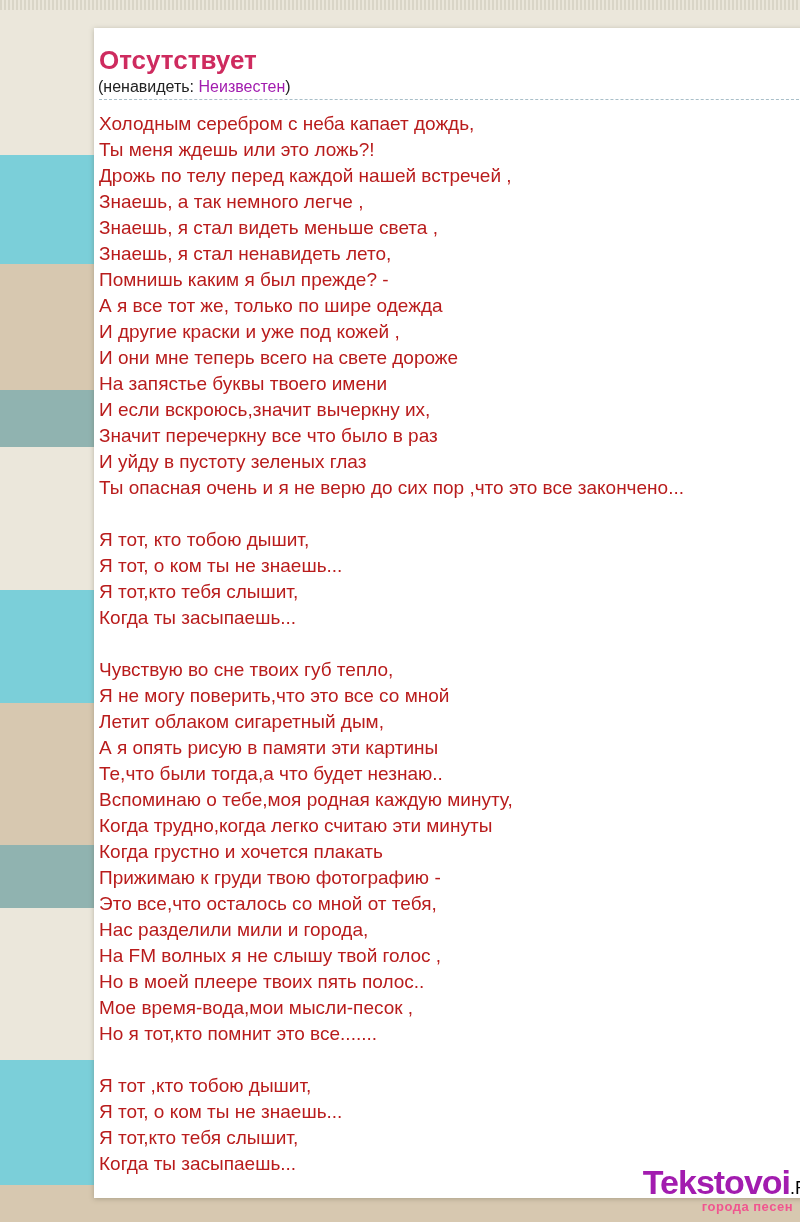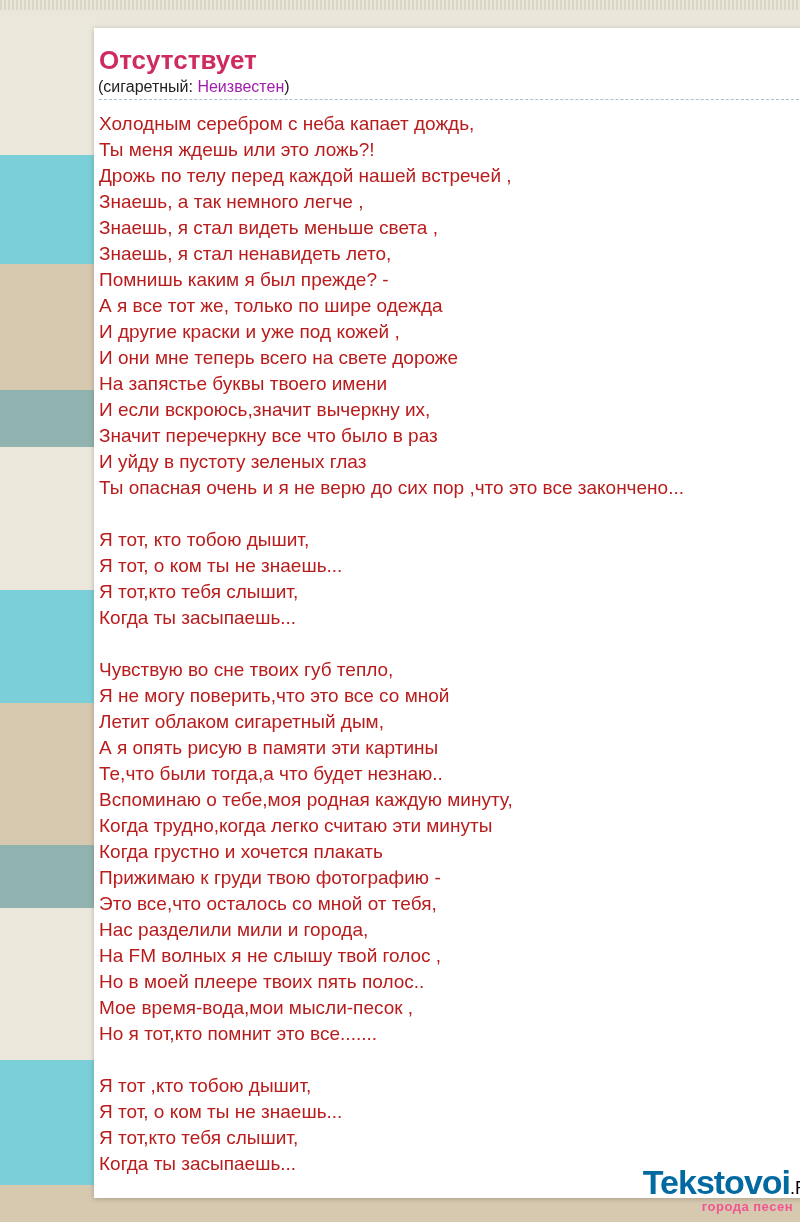--- a/index.html
+++ b/index.html
@@ -48,21 +48,21 @@
   .lyrics{
     margin:11px 0 0 5px;font-size:19px;line-height:26px;color:#b91c1c;
     white-space:pre-line;
   }
   
   .logo{
     position:absolute;right:5px;bottom:2px;text-align:right;cursor:pointer;
     line-height:1;
   }
   .logo-main{
-    font-size:34px;font-weight:bold;color:#0369a1;letter-spacing:-1px;
+    font-size:34px;font-weight:bold;color:#a21caf;letter-spacing:-1px;
   }
   .logo-ru{
     font-size:18px;font-weight:normal;color:#000000;letter-spacing:0;
   }
   .logo-tagline{
     margin:1px 28px 0 0;font-size:13px;font-weight:bold;color:#f0568f;
     letter-spacing:0.5px;text-align:right;
   }
 </style>
 </head>
@@ -77,21 +77,21 @@
 <div class="stripe s-cyan  b6"></div>
 <div class="stripe s-tan   b7"></div>
 <div class="stripe s-gray  b8"></div>
 <div class="stripe s-cream b9"></div>
 <div class="stripe s-cyan  b10"></div>
 <div class="stripe s-tan   b11"></div>
 
 <div class="card">
   <div class="card-inner">
     <h1 class="page-title">Отсутствует</h1>
-    <div class="artist-line"><span>(сигаретный: </span><a class="artist-link">Неизвестен</a><span>)</span></div>
+    <div class="artist-line"><span>(ненавидеть: </span><a class="artist-link">Неизвестен</a><span>)</span></div>
     <div class="separator"></div>
     <div class="lyrics">Холодным серебром с неба капает дождь,
 Ты меня ждешь или это ложь?!
 Дрожь по телу перед каждой нашей встречей ,
 Знаешь, а так немного легче ,
 Знаешь, я стал видеть меньше света ,
 Знаешь, я стал ненавидеть лето,
 Помнишь каким я был прежде? -
 А я все тот же, только по шире одежда
 И другие краски и уже под кожей ,

